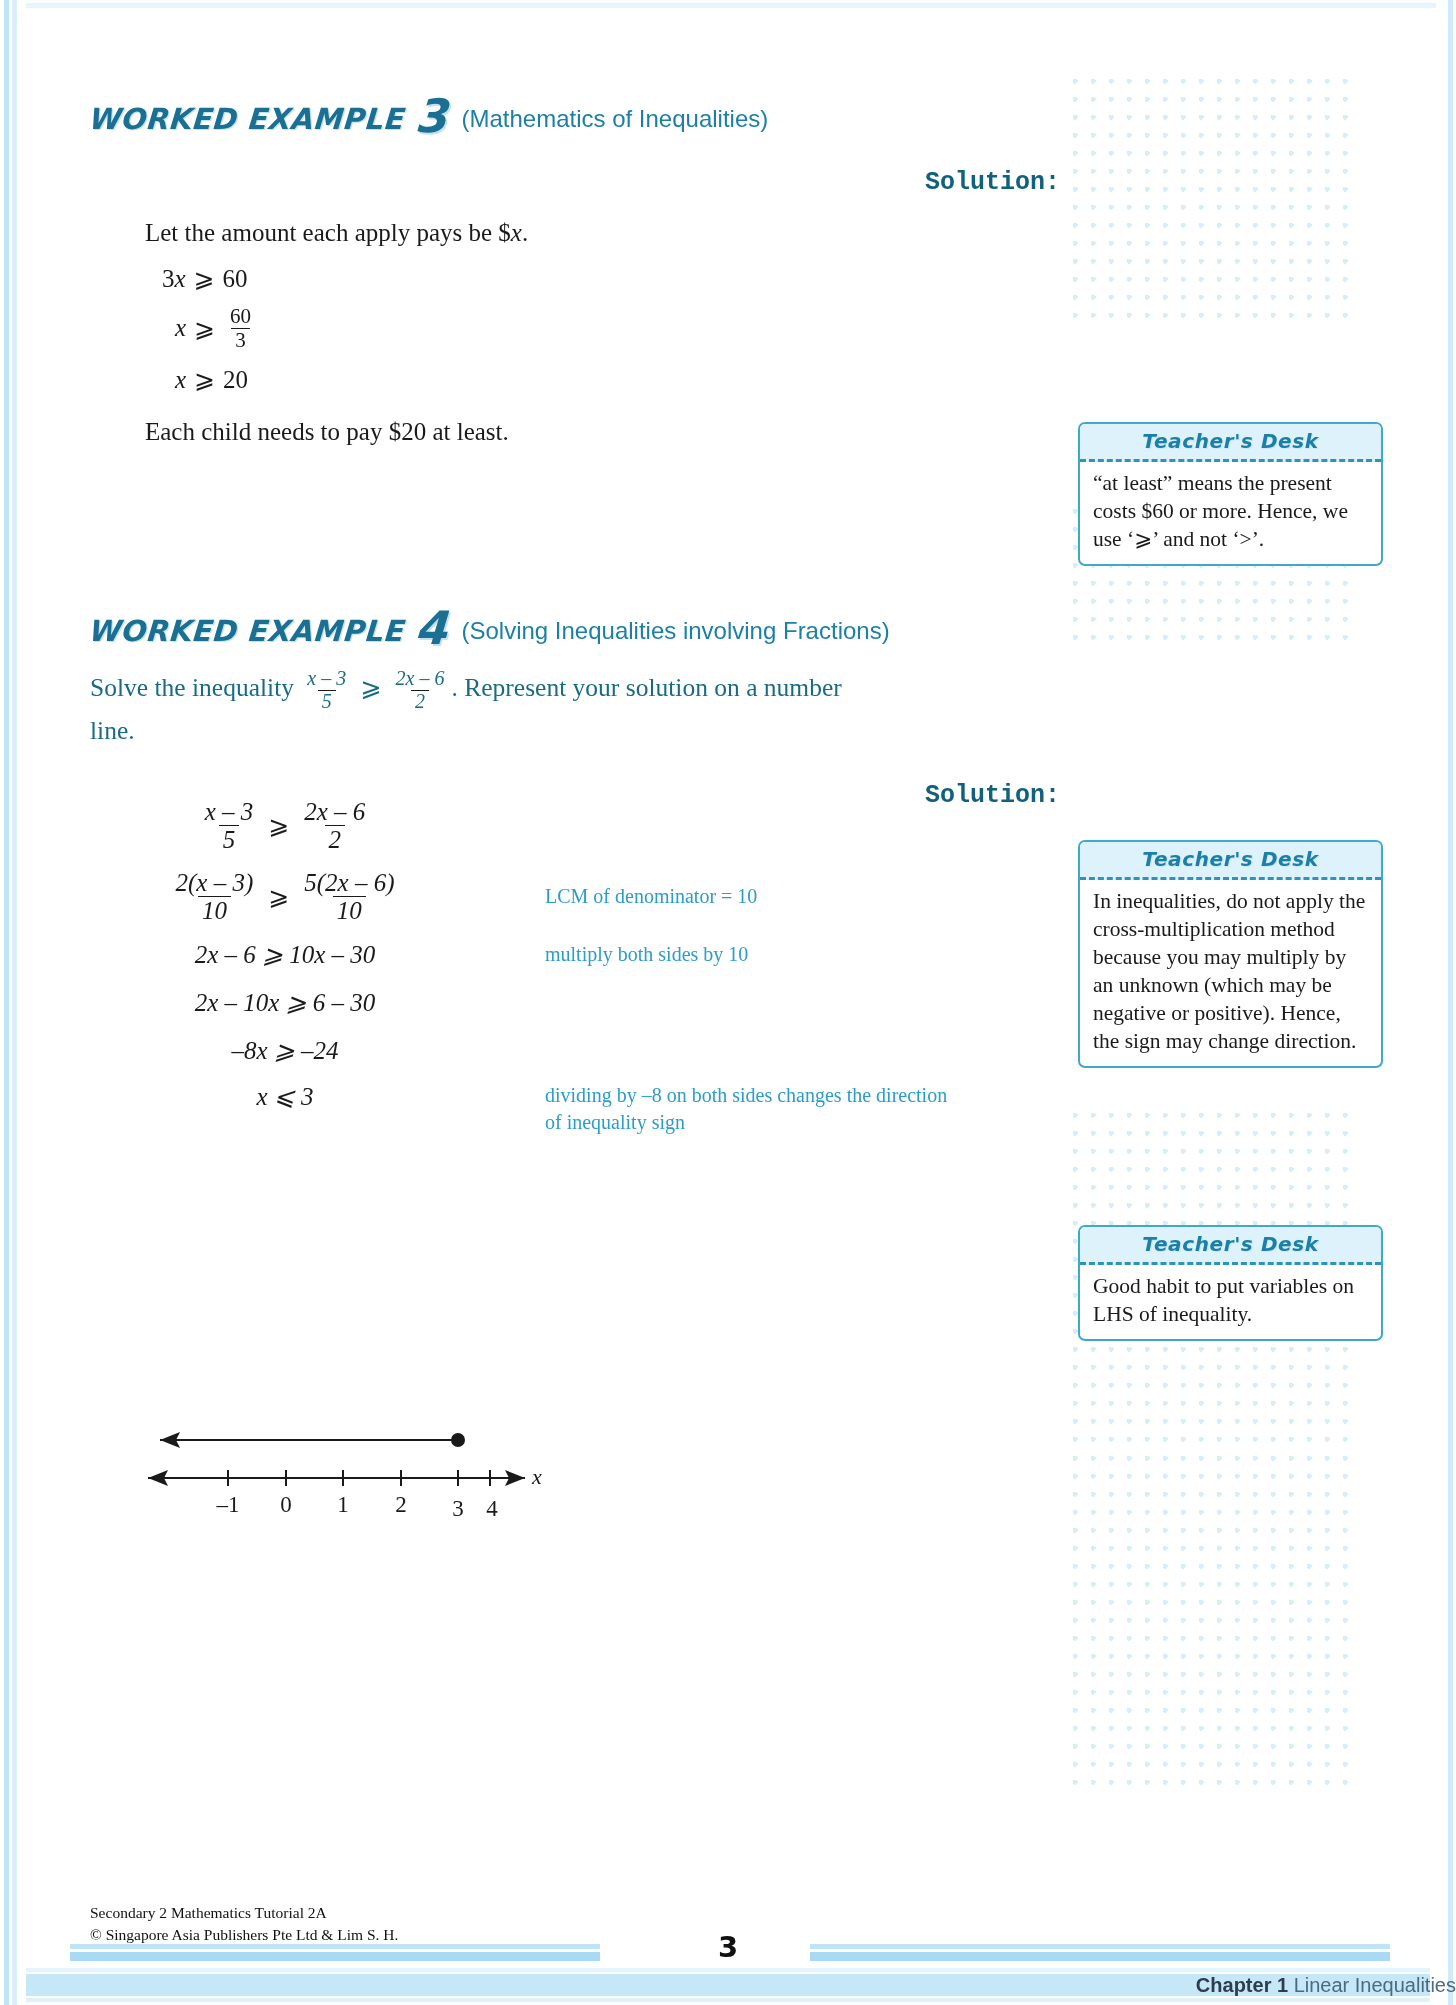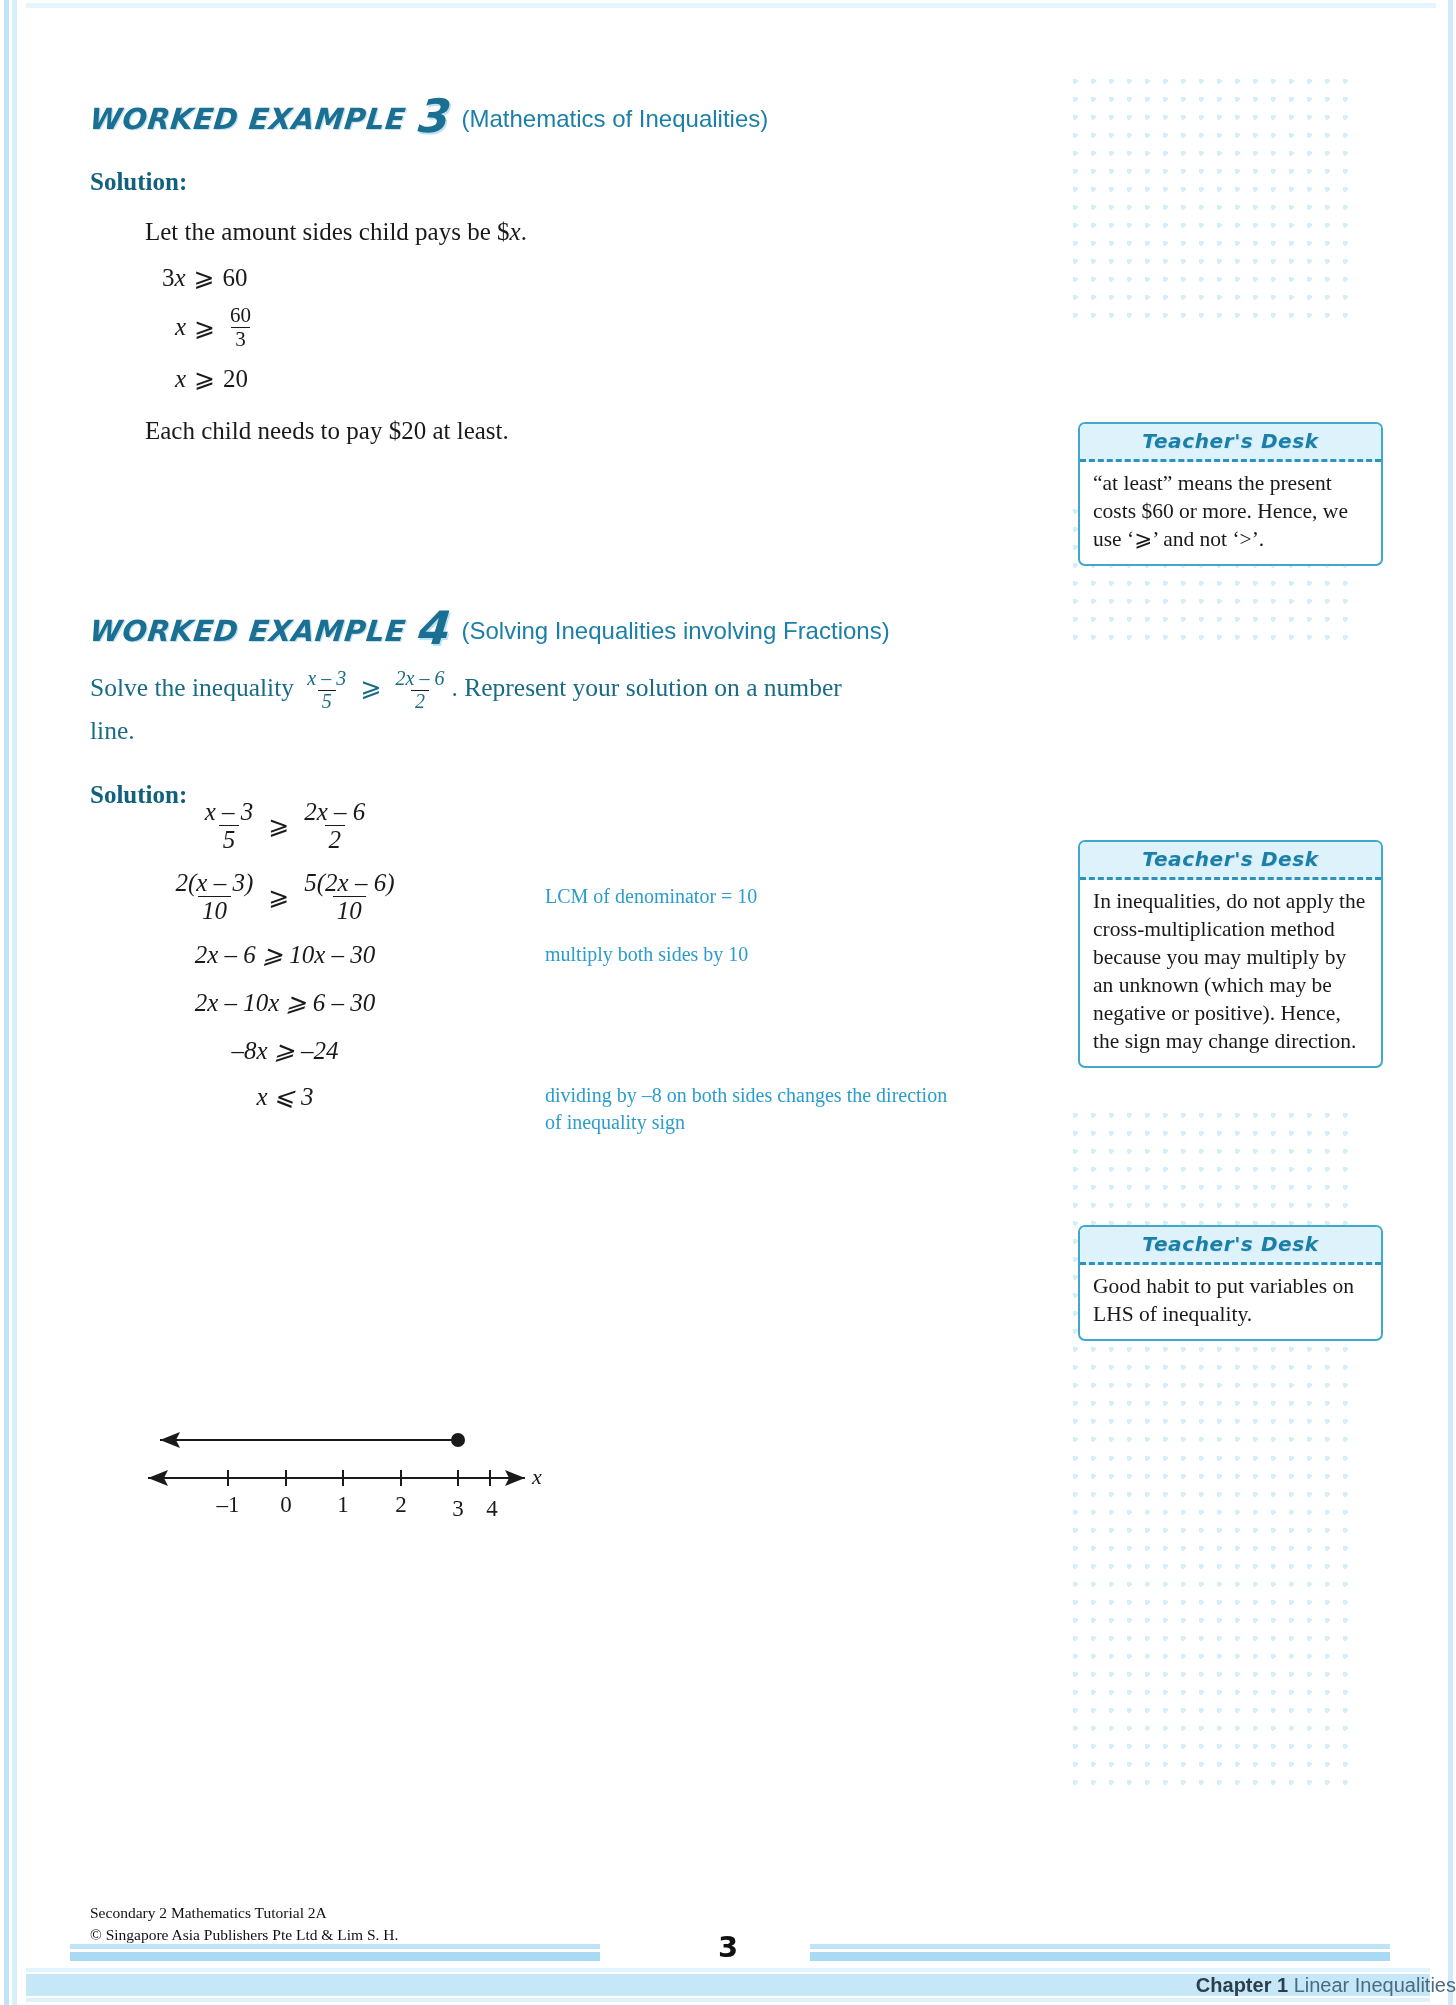--- a/index.html
+++ b/index.html
@@ -79,22 +79,22 @@
 
   
   .question {
     font-family:"Liberation Serif", serif;
     font-size:25.5px; color:#176b86;
     line-height:1.52;
   }
   .question i { font-style:italic; }
 
   .sol-label {
-    font-family:Liberation Serif, serif;
-    font-weight:bold; font-size:25px; color:#11607e;
+    font-family:Liberation Mono, monospace;
+    font-weight:bold; font-size:25px; color:#11607e;text-align:right;
   }
 
   
   .mathline {
     font-family:"Liberation Serif", serif;
     font-size:25px; color:#1a1a1a;
     display:flex; align-items:center;
   }
   .it { font-style:italic; }
   .frac {
@@ -192,21 +192,21 @@
       <span class="we-num">3</span>
       <span class="we-sub">(Mathematics of Inequalities)</span>
     </div>
 
 
     <div class="sol-label" style="margin-top:34px;">Solution:</div>
 
     <div style="margin-left:55px; margin-top:22px;">
 
       <div class="mathline">
-        <span>Let the amount sides child pays be $</span>
+        <span>Let the amount each apply pays be $</span>
           <span class="it">x</span>
           <span>.</span>
       </div>
 
       <div class="mathline" style="margin-top:17px; margin-left:17px;">
         <span>3</span>
           <span class="it">x</span>
         <span style="margin:0 8px">⩾</span>
         <span>60</span>
       </div>

